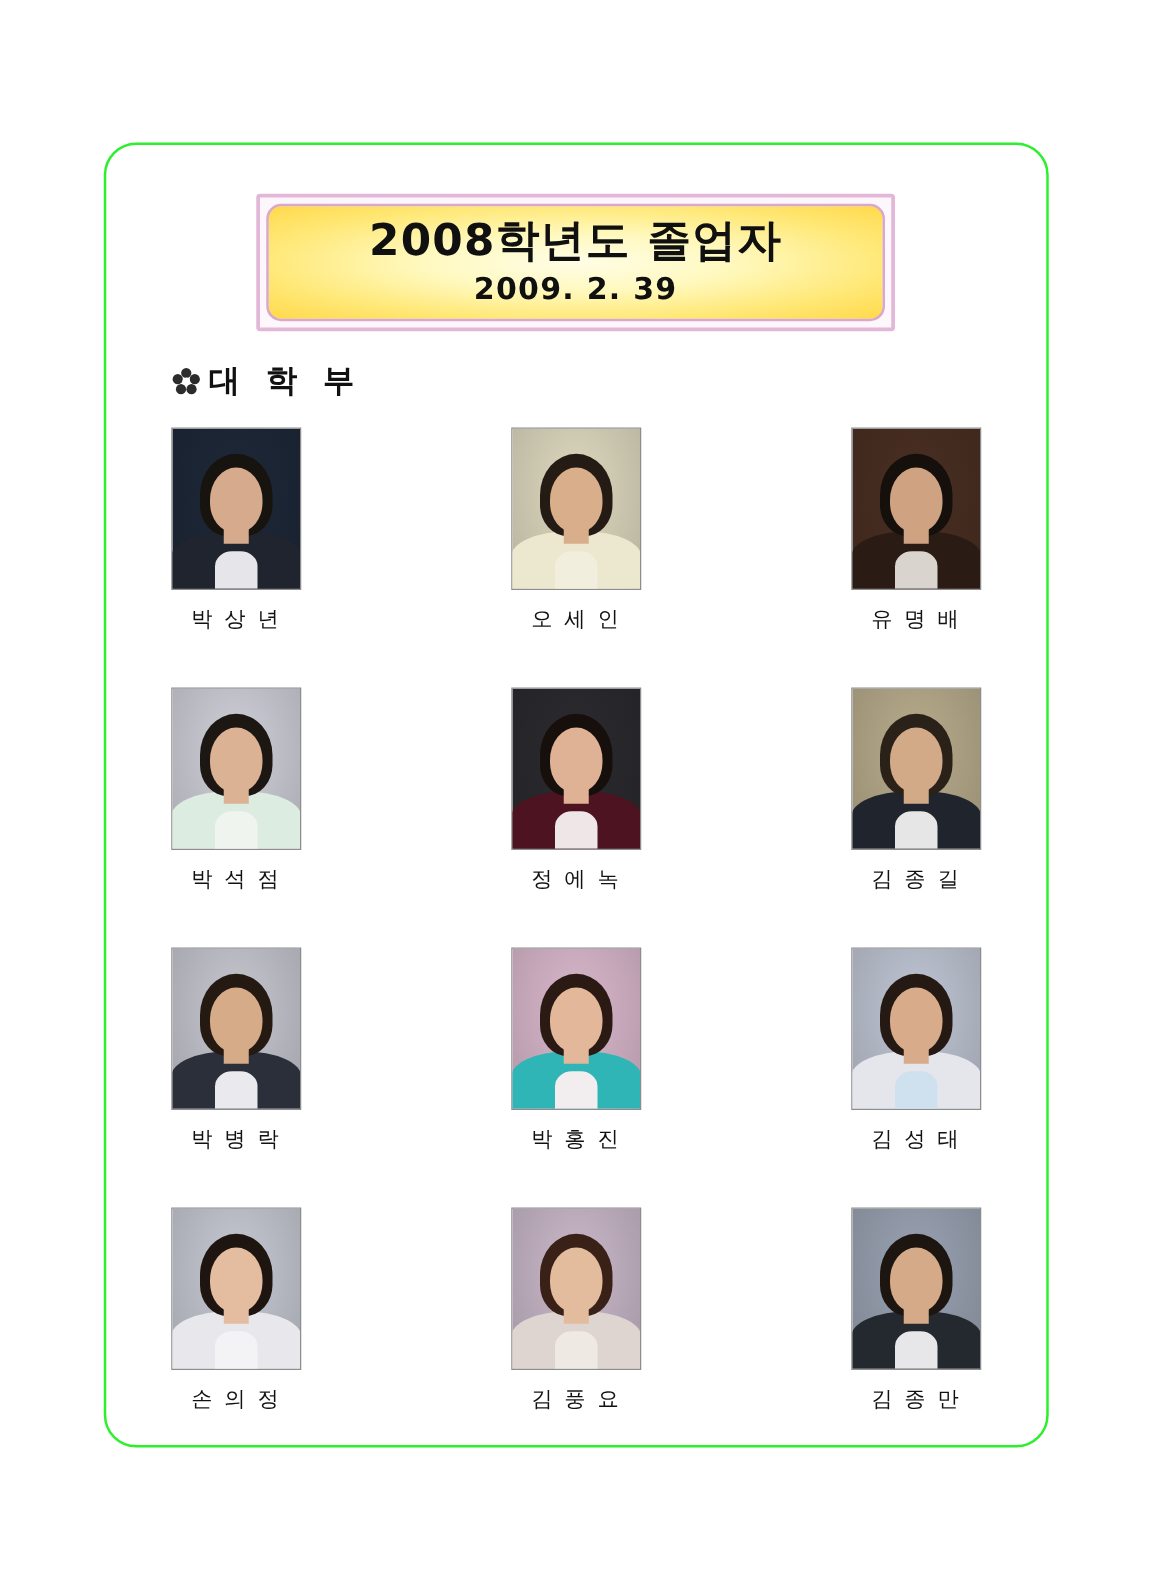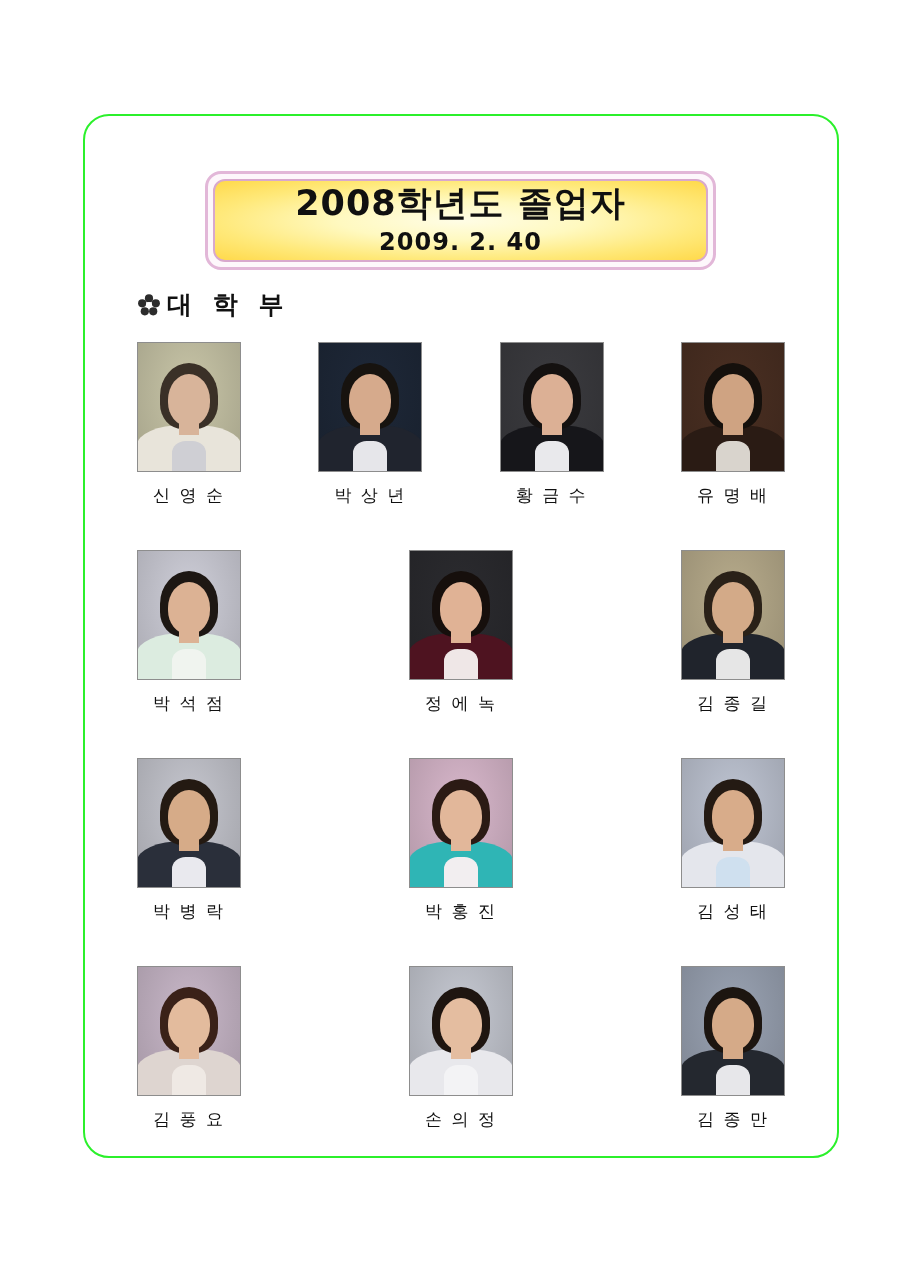--- a/index.html
+++ b/index.html
@@ -27,25 +27,25 @@
     height: 1044px;
     border: 2px solid #2bf02b;
     border-radius: 26px;
     box-sizing: border-box;
     background: #ffffff;
   }
   
   .banner-outer {
     position: absolute;
     left: 205px;
-    top: 171px;
+    top: 155px;
     width: 511px;
-    height: 99px;
+    height: 110px;
     border: 3px solid #e2b7d8;
-    border-radius: 16px;
+    border-radius: 3px;
     background: #fdf7fb;
     box-sizing: border-box;
     padding: 5px;
   }
   .banner-inner {
     width: 100%;
     height: 100%;
     border: 2px solid #d8a8cd;
     border-radius: 12px;
     box-sizing: border-box;
@@ -160,21 +160,21 @@
 </style>
 </head>
 <body>
 
 <div class="page">
   <div class="frame"></div>
 
   <div class="banner-outer">
     <div class="banner-inner">
       <div class="banner-title">2008학년도 졸업자</div>
-      <div class="banner-date">2009. 2. 40</div>
+      <div class="banner-date">2009. 2. 39</div>
     </div>
   </div>
 
   <div class="section-head">
     <svg class="flower-icon" viewBox="0 0 24 24">
       <g fill="#2c2c2c">
         <circle cx="12" cy="5.4" r="4.1"></circle>
         <circle cx="5.2" cy="10.3" r="4.1"></circle>
         <circle cx="18.8" cy="10.3" r="4.1"></circle>
         <circle cx="7.8" cy="18.3" r="4.1"></circle>
@@ -182,50 +182,39 @@
       </g>
       <circle cx="12" cy="12" r="3.1" fill="#ffffff"></circle>
     </svg>
     <div class="section-label">대 학 부</div>
   </div>
 
   <div class="grid">
       <div class="row">
         <div class="cell">
           <div class="photo">
-            <div class="bg" style="background: radial-gradient(at 50% 38%, rgb(201, 198, 168) 0%, rgba(0, 0, 0, 0.18) 100%), rgb(201, 198, 168);"></div>
-            <div class="sil-body" style="width: 104px; height: 46px; bottom: 0px; background: rgb(232, 228, 218);"></div>
-            <div class="sil-shirt" style="width: 34px; height: 30px; bottom: 0px; background: rgb(207, 207, 212);"></div>
-            <div class="sil-hair" style="width: 58px; height: 66px; top: 20px; background: rgb(58, 48, 39);"></div>
-            <div class="sil-head" style="width: 42px; height: 52px; top: 31px; background: rgb(216, 180, 154);"></div>
-            <div class="sil-body" style="width: 20px; height: 18px; top: 74px; border-radius: 0px; background: rgb(216, 180, 154);"></div>
-          </div>
-          <div class="name">신 영 순</div>
-        </div>
-        <div class="cell">
-          <div class="photo">
             <div class="bg" style="background: radial-gradient(at 50% 38%, rgb(30, 40, 56) 0%, rgba(0, 0, 0, 0.18) 100%), rgb(30, 40, 56);"></div>
             <div class="sil-body" style="width: 104px; height: 46px; bottom: 0px; background: rgb(32, 36, 46);"></div>
             <div class="sil-shirt" style="width: 34px; height: 30px; bottom: 0px; background: rgb(230, 230, 234);"></div>
             <div class="sil-hair" style="width: 58px; height: 66px; top: 20px; background: rgb(23, 19, 15);"></div>
             <div class="sil-head" style="width: 42px; height: 52px; top: 31px; background: rgb(214, 170, 140);"></div>
             <div class="sil-body" style="width: 20px; height: 18px; top: 74px; border-radius: 0px; background: rgb(214, 170, 140);"></div>
           </div>
           <div class="name">박 상 년</div>
         </div>
         <div class="cell">
           <div class="photo">
-            <div class="bg" style="background: radial-gradient(at 50% 38%, rgb(59, 59, 63) 0%, rgba(0, 0, 0, 0.18) 100%), rgb(59, 59, 63);"></div>
-            <div class="sil-body" style="width: 104px; height: 46px; bottom: 0px; background: rgb(22, 22, 26);"></div>
-            <div class="sil-shirt" style="width: 34px; height: 30px; bottom: 0px; background: rgb(233, 233, 236);"></div>
-            <div class="sil-hair" style="width: 58px; height: 66px; top: 20px; background: rgb(20, 17, 16);"></div>
-            <div class="sil-head" style="width: 42px; height: 52px; top: 31px; background: rgb(220, 176, 149);"></div>
-            <div class="sil-body" style="width: 20px; height: 18px; top: 74px; border-radius: 0px; background: rgb(220, 176, 149);"></div>
-          </div>
-          <div class="name">황 금 수</div>
+            <div class="bg" style="background: radial-gradient(at 50% 38%, rgb(222, 217, 191) 0%, rgba(0, 0, 0, 0.18) 100%), rgb(222, 217, 191);"></div>
+            <div class="sil-body" style="width: 104px; height: 46px; bottom: 0px; background: rgb(236, 231, 207);"></div>
+            <div class="sil-shirt" style="width: 34px; height: 30px; bottom: 0px; background: rgb(242, 238, 221);"></div>
+            <div class="sil-hair" style="width: 58px; height: 66px; top: 20px; background: rgb(36, 28, 20);"></div>
+            <div class="sil-head" style="width: 42px; height: 52px; top: 31px; background: rgb(217, 174, 139);"></div>
+            <div class="sil-body" style="width: 20px; height: 18px; top: 74px; border-radius: 0px; background: rgb(217, 174, 139);"></div>
+          </div>
+          <div class="name">오 세 인</div>
         </div>
         <div class="cell">
           <div class="photo">
             <div class="bg" style="background: radial-gradient(at 50% 38%, rgb(74, 47, 34) 0%, rgba(0, 0, 0, 0.18) 100%), rgb(74, 47, 34);"></div>
             <div class="sil-body" style="width: 104px; height: 46px; bottom: 0px; background: rgb(42, 27, 20);"></div>
             <div class="sil-shirt" style="width: 34px; height: 30px; bottom: 0px; background: rgb(217, 212, 205);"></div>
             <div class="sil-hair" style="width: 58px; height: 66px; top: 20px; background: rgb(21, 16, 12);"></div>
             <div class="sil-head" style="width: 42px; height: 52px; top: 31px; background: rgb(207, 163, 130);"></div>
             <div class="sil-body" style="width: 20px; height: 18px; top: 74px; border-radius: 0px; background: rgb(207, 163, 130);"></div>
           </div>
@@ -298,42 +287,42 @@
             <div class="sil-hair" style="width: 58px; height: 66px; top: 20px; background: rgb(36, 26, 19);"></div>
             <div class="sil-head" style="width: 42px; height: 52px; top: 31px; background: rgb(216, 172, 138);"></div>
             <div class="sil-body" style="width: 20px; height: 18px; top: 74px; border-radius: 0px; background: rgb(216, 172, 138);"></div>
           </div>
           <div class="name">김 성 태</div>
         </div>
       </div>
       <div class="row">
         <div class="cell">
           <div class="photo">
+            <div class="bg" style="background: radial-gradient(at 50% 38%, rgb(198, 201, 210) 0%, rgba(0, 0, 0, 0.18) 100%), rgb(198, 201, 210);"></div>
+            <div class="sil-body" style="width: 104px; height: 46px; bottom: 0px; background: rgb(232, 232, 236);"></div>
+            <div class="sil-shirt" style="width: 34px; height: 30px; bottom: 0px; background: rgb(243, 243, 245);"></div>
+            <div class="sil-hair" style="width: 58px; height: 66px; top: 20px; background: rgb(30, 21, 16);"></div>
+            <div class="sil-head" style="width: 42px; height: 52px; top: 31px; background: rgb(228, 189, 160);"></div>
+            <div class="sil-body" style="width: 20px; height: 18px; top: 74px; border-radius: 0px; background: rgb(228, 189, 160);"></div>
+          </div>
+          <div class="name">손 의 정</div>
+        </div>
+        <div class="cell">
+          <div class="photo">
             <div class="bg" style="background: radial-gradient(at 50% 38%, rgb(201, 184, 201) 0%, rgba(0, 0, 0, 0.18) 100%), rgb(201, 184, 201);"></div>
             <div class="sil-body" style="width: 104px; height: 46px; bottom: 0px; background: rgb(222, 213, 208);"></div>
             <div class="sil-shirt" style="width: 34px; height: 30px; bottom: 0px; background: rgb(239, 233, 228);"></div>
             <div class="sil-hair" style="width: 58px; height: 66px; top: 20px; background: rgb(58, 33, 24);"></div>
             <div class="sil-head" style="width: 42px; height: 52px; top: 31px; background: rgb(227, 187, 157);"></div>
             <div class="sil-body" style="width: 20px; height: 18px; top: 74px; border-radius: 0px; background: rgb(227, 187, 157);"></div>
           </div>
           <div class="name">김 풍 요</div>
         </div>
         <div class="cell">
           <div class="photo">
-            <div class="bg" style="background: radial-gradient(at 50% 38%, rgb(198, 201, 210) 0%, rgba(0, 0, 0, 0.18) 100%), rgb(198, 201, 210);"></div>
-            <div class="sil-body" style="width: 104px; height: 46px; bottom: 0px; background: rgb(232, 232, 236);"></div>
-            <div class="sil-shirt" style="width: 34px; height: 30px; bottom: 0px; background: rgb(243, 243, 245);"></div>
-            <div class="sil-hair" style="width: 58px; height: 66px; top: 20px; background: rgb(30, 21, 16);"></div>
-            <div class="sil-head" style="width: 42px; height: 52px; top: 31px; background: rgb(228, 189, 160);"></div>
-            <div class="sil-body" style="width: 20px; height: 18px; top: 74px; border-radius: 0px; background: rgb(228, 189, 160);"></div>
-          </div>
-          <div class="name">손 의 정</div>
-        </div>
-        <div class="cell">
-          <div class="photo">
             <div class="bg" style="background: radial-gradient(at 50% 38%, rgb(154, 163, 179) 0%, rgba(0, 0, 0, 0.18) 100%), rgb(154, 163, 179);"></div>
             <div class="sil-body" style="width: 104px; height: 46px; bottom: 0px; background: rgb(36, 40, 47);"></div>
             <div class="sil-shirt" style="width: 34px; height: 30px; bottom: 0px; background: rgb(231, 231, 234);"></div>
             <div class="sil-hair" style="width: 58px; height: 66px; top: 20px; background: rgb(28, 21, 16);"></div>
             <div class="sil-head" style="width: 42px; height: 52px; top: 31px; background: rgb(213, 170, 136);"></div>
             <div class="sil-body" style="width: 20px; height: 18px; top: 74px; border-radius: 0px; background: rgb(213, 170, 136);"></div>
           </div>
           <div class="name">김 종 만</div>
         </div>
       </div>

